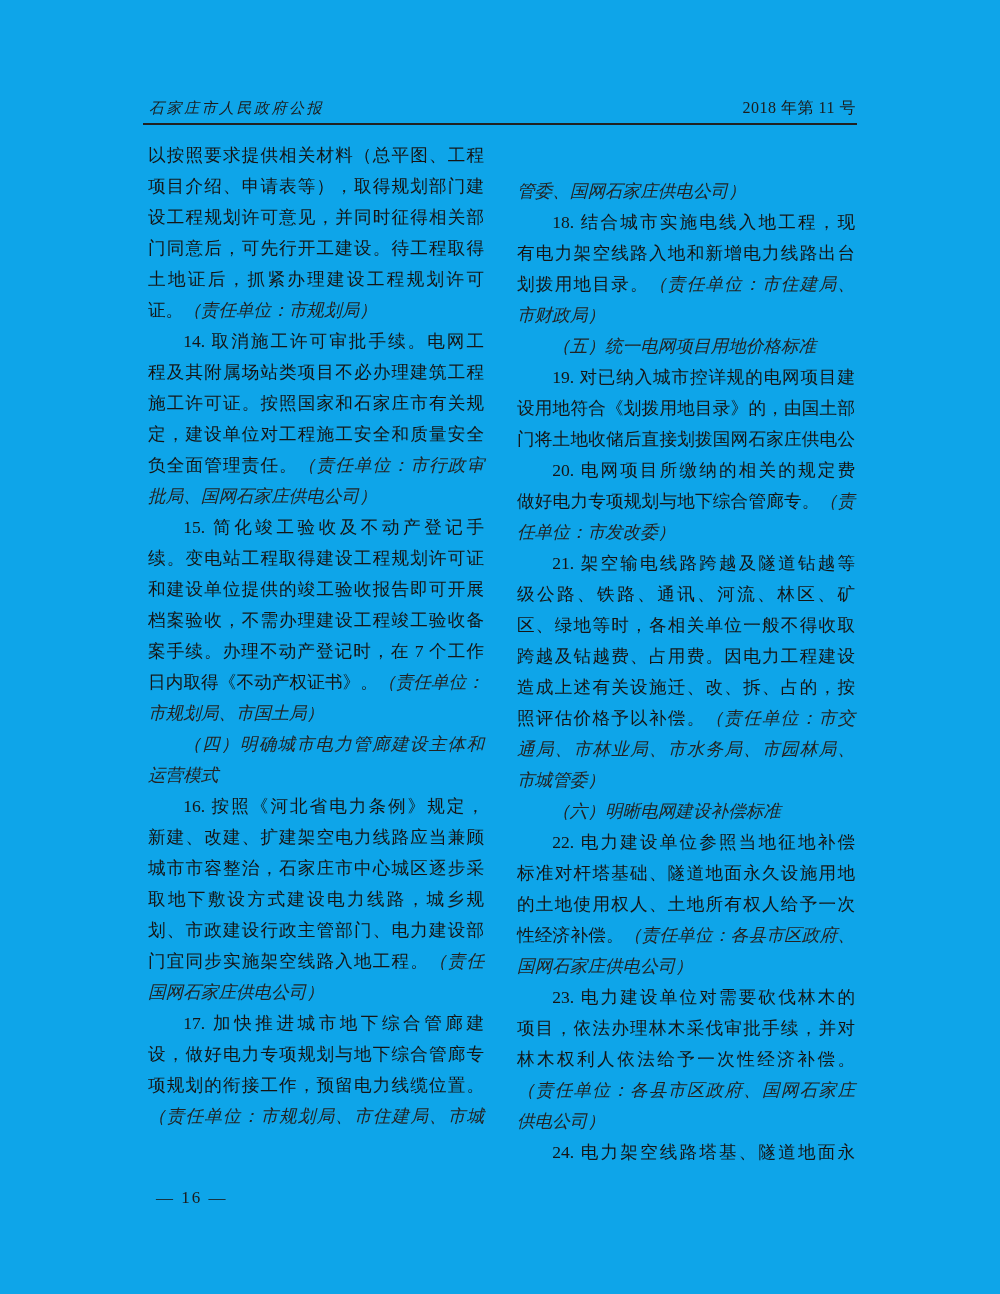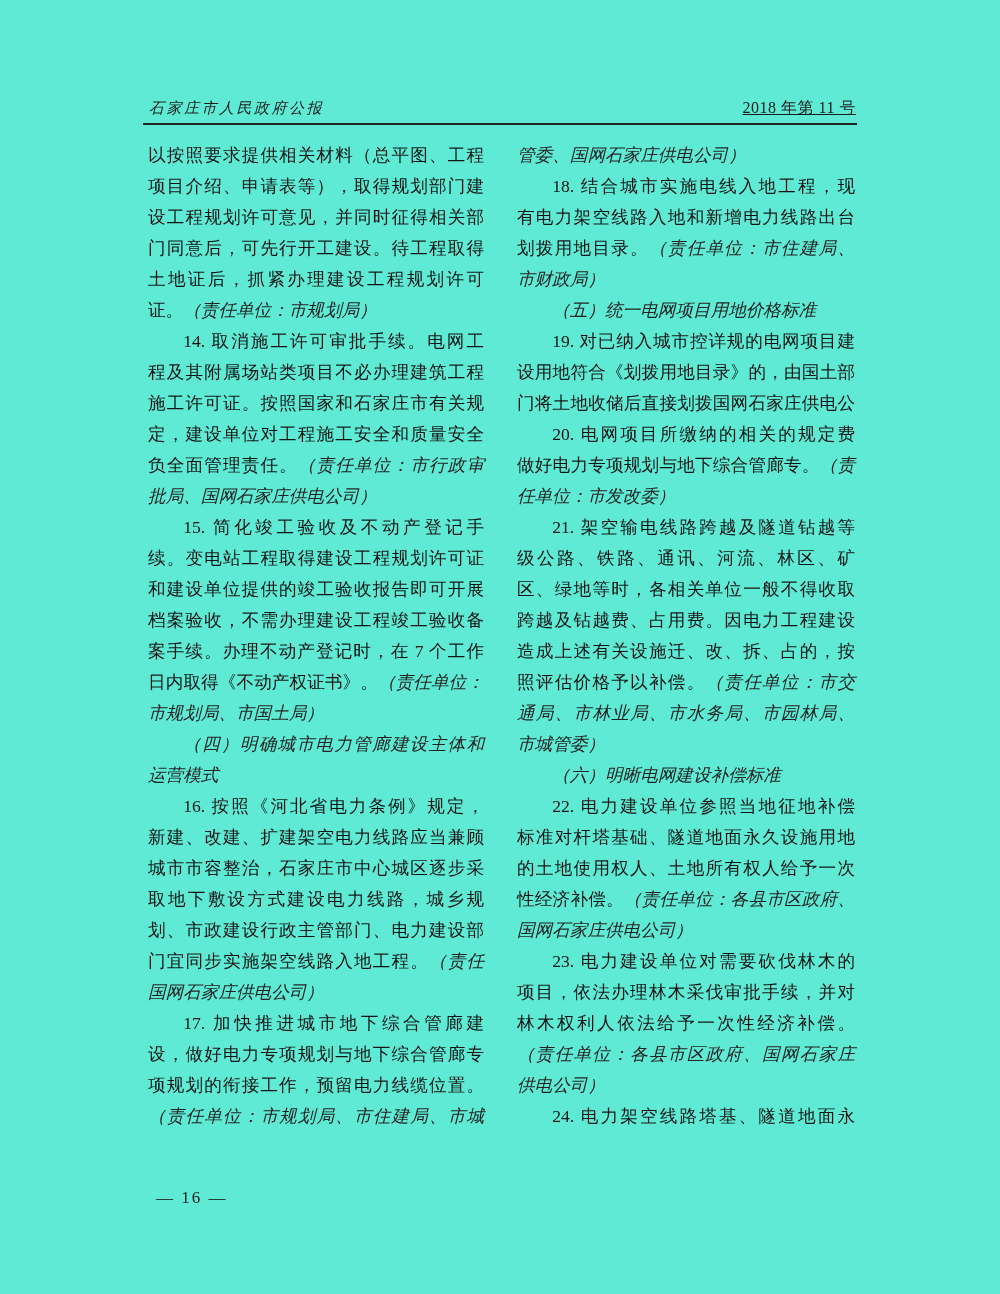--- a/index.html
+++ b/index.html
@@ -7,51 +7,50 @@
   body {
     width: 1000px; height: 1294px;
     font-family: "Liberation Serif", serif;
     color: #151515;
     position: relative;
     overflow: hidden;
   }
   .page {
     position: absolute; left: 0; top: 0;
     width: 1000px; height: 1294px;
-    background: #5eead4;
+    background: #0ea5e9;
   }
   
   .header {
     position: absolute; left: 149px; top: 98px; width: 707px;
     display: flex; justify-content: space-between; align-items: baseline;
   }
   .gazette-title {
     font-style: italic;
     font-size: 15px;
     letter-spacing: 2.5px;
     color: #1c1c1c;
   }
   .issue-label {
     font-size: 16px;
     letter-spacing: 0.5px;
     color: #1c1c1c;
-    text-decoration: underline;
   }
   .header-rule {
     position: absolute; left: 143px; top: 123px;
     width: 714px; height: 2px;
     background: #212121;
   }
   
   .column {
     position: absolute; top: 140px;
     font-size: 17.6px;
   }
   .column-left  { left: 148px; width: 336px; }
-  .column-right { left: 517px; width: 338px; }
+  .column-right { left: 517px; width: 338px; margin-top: 36px; }
   .line {
     height: 31px;
     line-height: 31px;
     text-align: justify;
     text-align-last: justify;
     text-justify: inter-character;
     white-space: nowrap;
     overflow: visible;
   }
   .line.last { text-align-last: left; }

